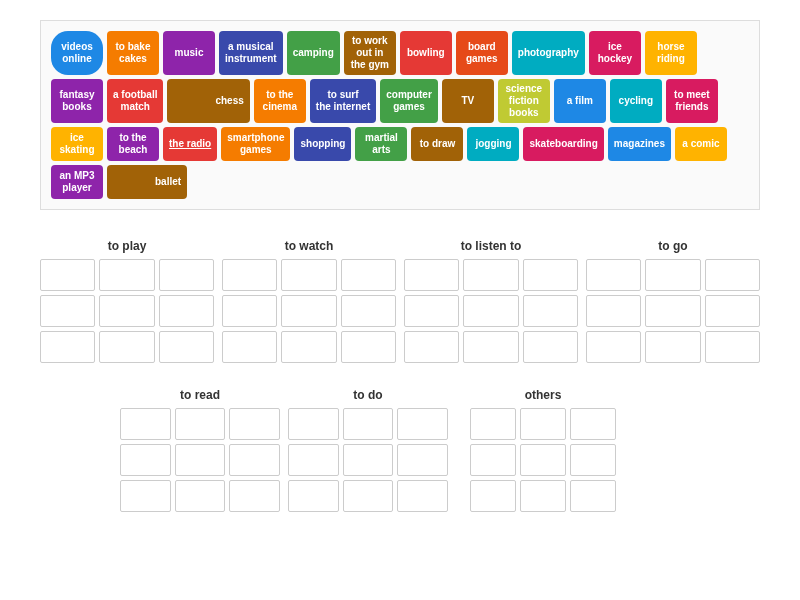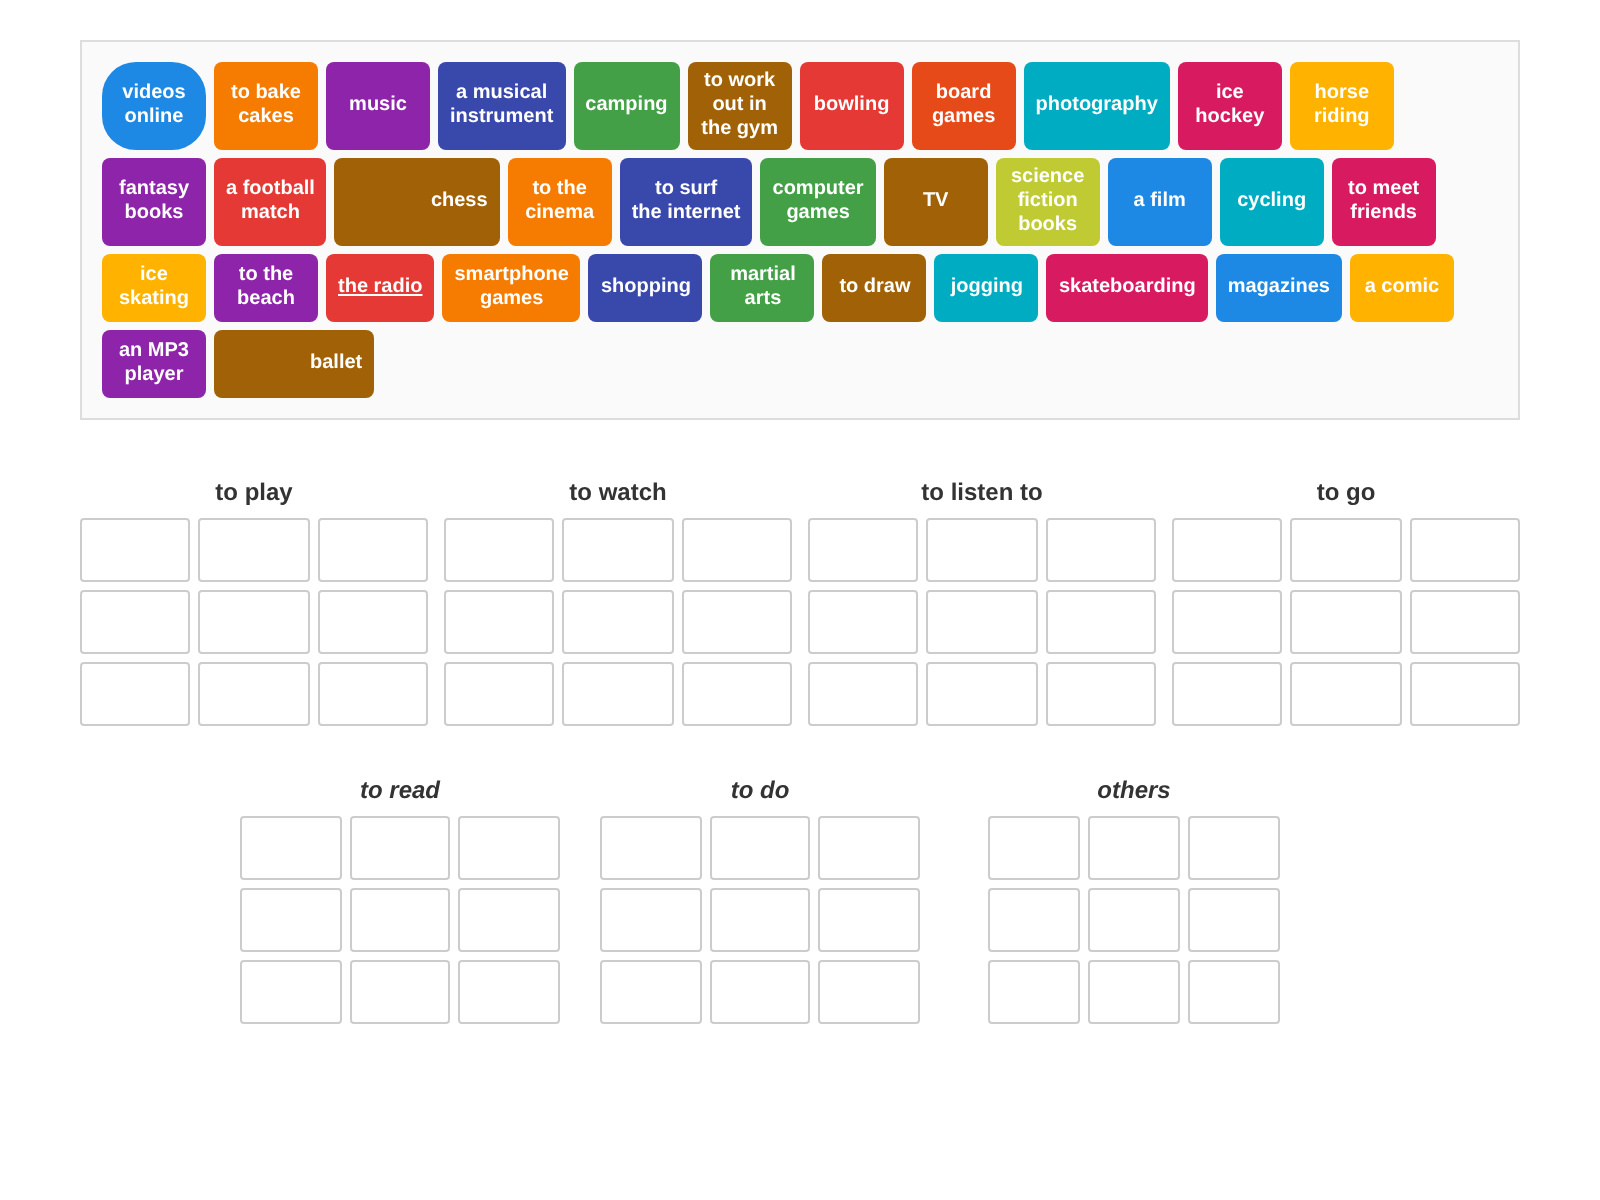--- a/index.html
+++ b/index.html
@@ -204,21 +204,21 @@
         <div class="sort-cell"></div>
         <div class="sort-cell"></div>
         <div class="sort-cell"></div>
         <div class="sort-cell"></div>
         <div class="sort-cell"></div>
         <div class="sort-cell"></div>
       </div>
     </div>
   </div>
 
-  <div style="display:flex; gap:20px; padding-left: 80px; font-style: italic;">
+  <div style="display:flex; gap:8px; padding-left: 80px;">
     <div class="sort-column" style="flex:0 0 160px;">
       <div class="sort-column-title">to read</div>
       <div class="sort-grid">
         <div class="sort-cell"></div>
         <div class="sort-cell"></div>
         <div class="sort-cell"></div>
         <div class="sort-cell"></div>
         <div class="sort-cell"></div>
         <div class="sort-cell"></div>
         <div class="sort-cell"></div>

